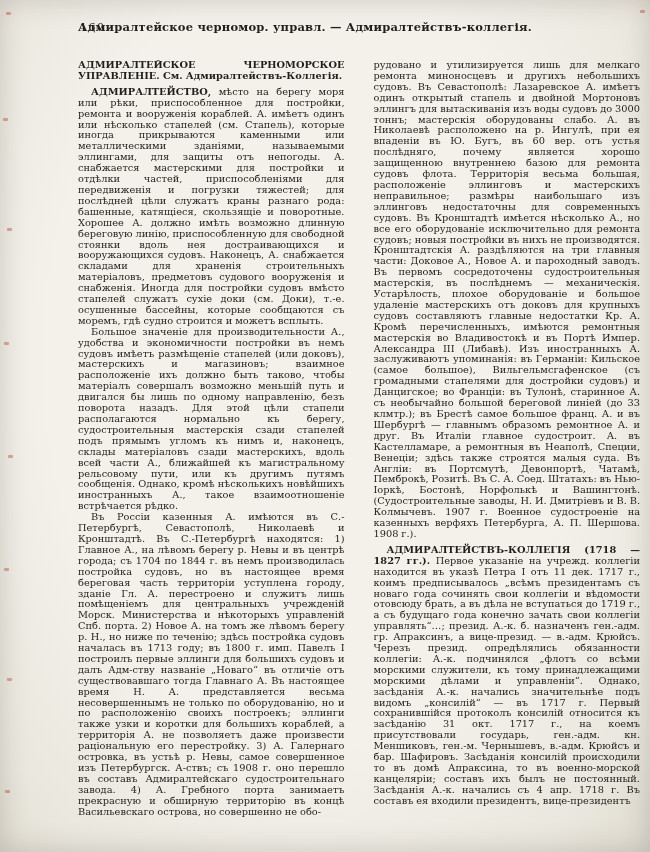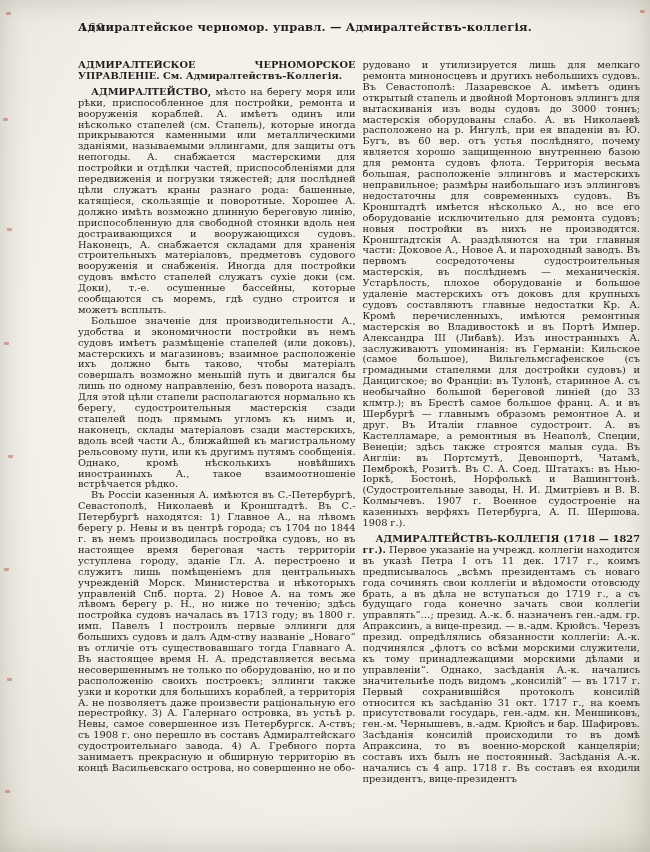--- a/index.html
+++ b/index.html
@@ -23,21 +23,21 @@
     position: absolute; left: 2px; top: 1px;
     font-size: 11px; letter-spacing: 1.5px;
   }
   .running-head {
     display: block; text-align: left;
     font-weight: bold; font-size: 11.5px; letter-spacing: .2px;
     white-space: nowrap;
   }
   .columns {
     position: absolute; top: 60px; left: 78px; right: 10px; bottom: 5px;
-    display: flex; gap: 7px; overflow: hidden;
+    display: flex; gap: 29px; overflow: hidden;
   }
   .col { flex: 1 1 0; overflow: hidden; }
   .para {
     margin: 0;
     font-size: 9.8px; line-height: 10.9px;
     text-align: justify;
     text-indent: 13px;
     word-spacing: -0.2px;
   }
   .no-indent { text-indent: 0; }

